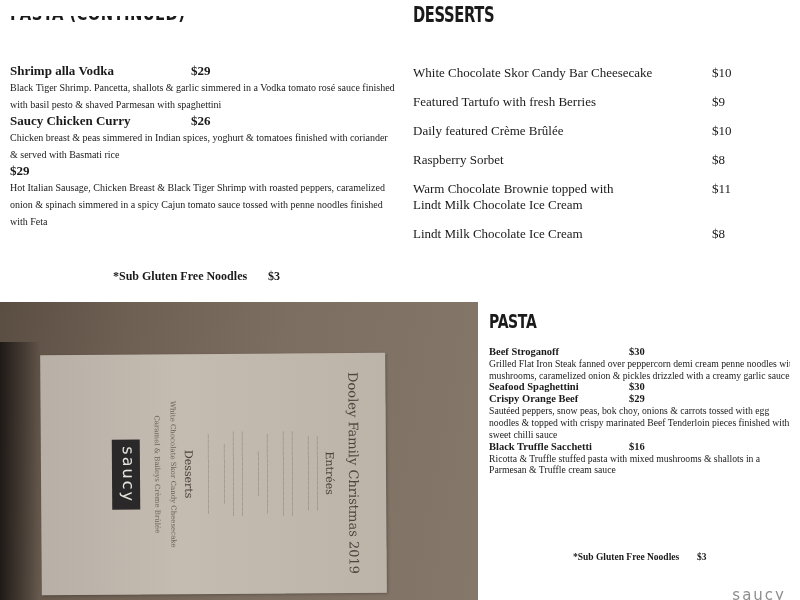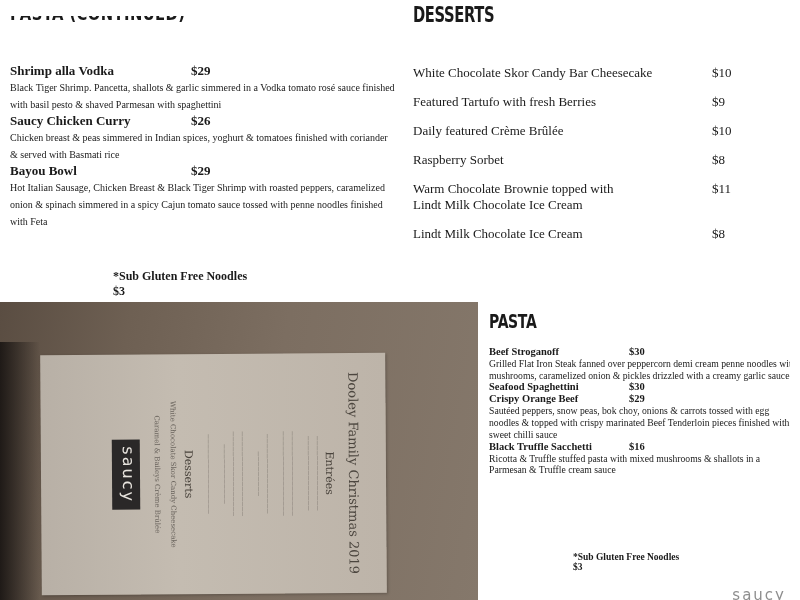--- a/index.html
+++ b/index.html
@@ -14,21 +14,21 @@
       position: absolute; left: 10px; top: -13px;
       font-family: "DejaVu Sans", sans-serif; font-weight: bold;
       font-size: 18px; letter-spacing: 0.5px; transform: scaleX(0.82); transform-origin: left;
     }
     .item-list { position: absolute; left: 10px; width: 385px; }
     #tl .item-list { top: 47px; }
     .item .name-row { display: flex; font-weight: bold; font-size: 13px; line-height: 16px; }
     .item .name { width: 181px; }
     .item .desc { font-size: 10px; line-height: 17px; }
     .gf-note {
-      position: absolute; font-weight: bold; font-size: 12px; display: flex; flex-direction: column;
+      position: absolute; font-weight: bold; font-size: 12px; display: flex;
     }
     #tl .gf-note { left: 113px; top: 253px; }
     #tl .gf-note .gf-label { width: 155px; }
 
     
     #tr { left: 400px; top: 0; width: 400px; height: 300px; }
     .section-heading {
       position: absolute; font-family: "DejaVu Sans", sans-serif; font-weight: bold;
       font-size: 21px; letter-spacing: -0.5px;
       transform: scaleX(0.70); transform-origin: left;
@@ -93,21 +93,20 @@
     </div>
     <div class="item">
       <div class="name-row">
         <span class="name">Saucy Chicken Curry</span>
         <span>$26</span>
       </div>
       <div class="desc">Chicken breast &amp; peas simmered in Indian spices, yoghurt &amp; tomatoes finished with coriander &amp; served with Basmati rice</div>
     </div>
     <div class="item">
       <div class="name-row">
-        <span class="name">Bayou Bowl</span>
         <span>$29</span>
       </div>
       <div class="desc">Hot Italian Sausage, Chicken Breast &amp; Black Tiger Shrimp with roasted peppers, caramelized onion &amp; spinach simmered in a spicy Cajun tomato sauce tossed with penne noodles finished with Feta</div>
     </div>
   </div>
   <div class="gf-note">
     <span class="gf-label">*Sub Gluten Free Noodles</span>
     <span>$3</span>
   </div>
 </section>

